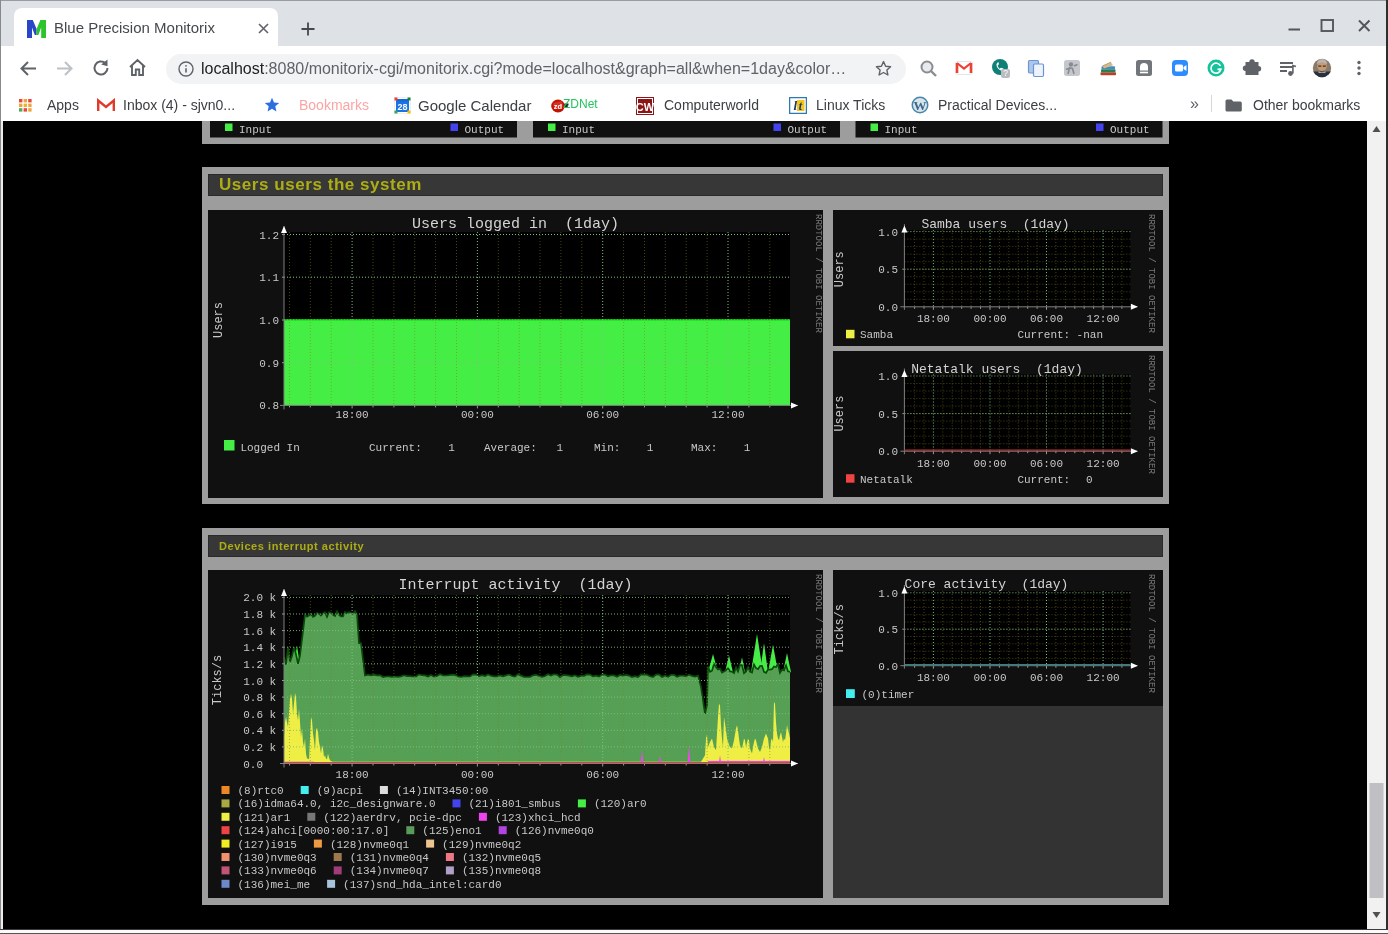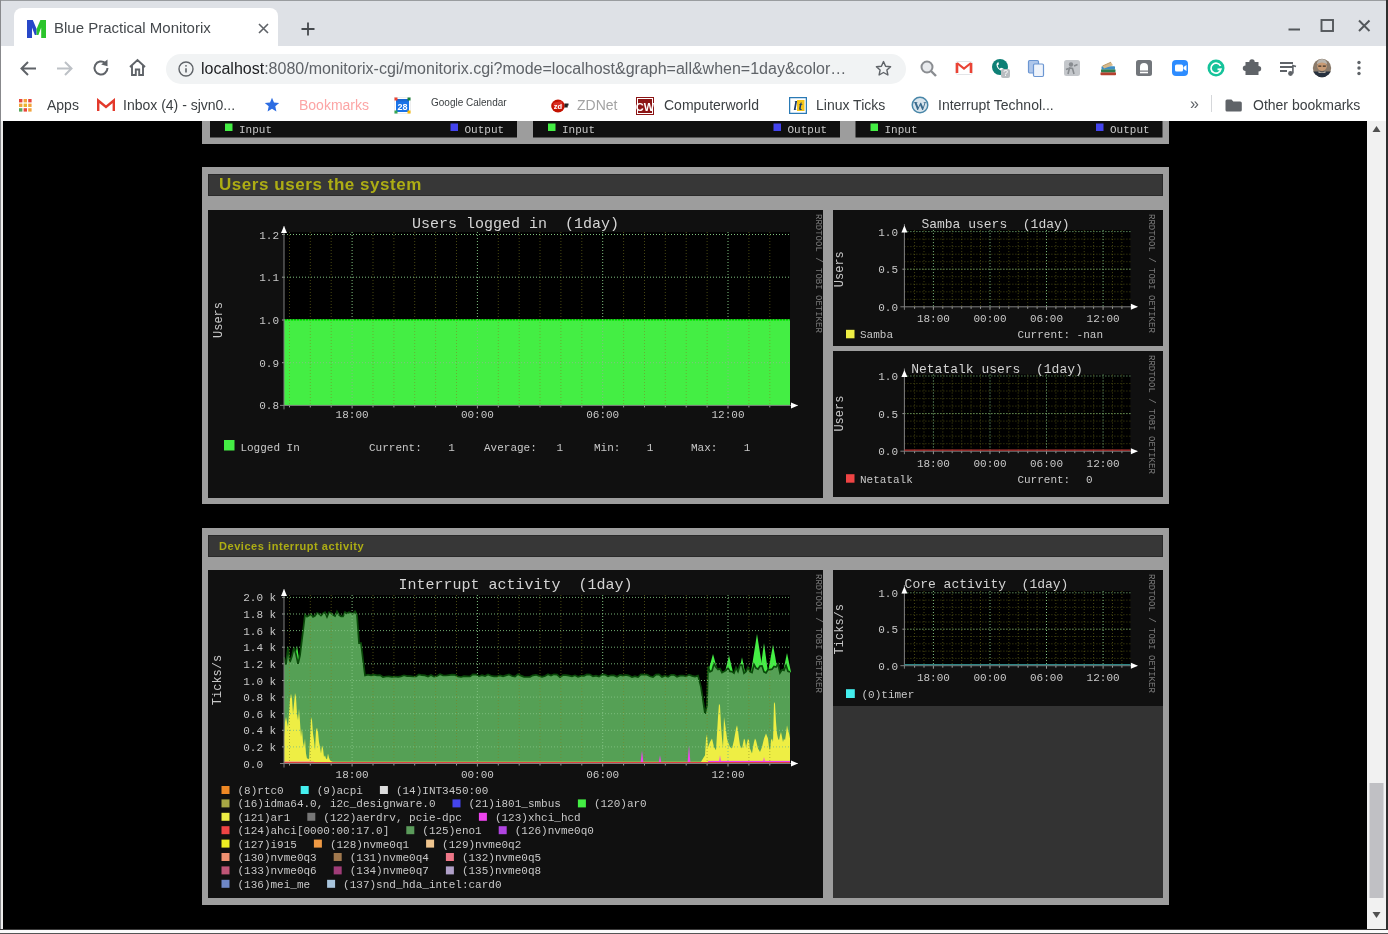--- a/index.html
+++ b/index.html
@@ -1,19 +1,19 @@
 <!DOCTYPE html>
 <html><head><meta charset="utf-8"><title>Blue Precision Monitorix</title><style>html,body{margin:0;padding:0;width:1388px;height:934px;overflow:hidden;background:#000;}body{font-family:"Liberation Sans",sans-serif;position:relative;}.abs{position:absolute;}</style></head><body>
 <div class="abs" style="left:0;top:0;width:1388px;height:46px;background:#dee1e6;border-top:1px solid #999c9f;box-sizing:border-box"></div>
 <div class="abs" style="left:14px;top:8px;width:264px;height:38px;background:#fff;border-radius:8px 8px 0 0"></div>
 <svg class="abs" style="left:26px;top:19px" width="21" height="20">
     <polygon points="1,19 1,1 6.8,1 10.6,10 10.6,16 8.8,16 6,8.5 6,19" fill="#2847c8"></polygon>
     <polygon points="10.6,10 14.4,1 20,1 20,19 15.2,19 15.2,8.5 12.4,16 10.6,16" fill="#2bc42b"></polygon>
   </svg>
-<div class="abs" style="left:54px;top:19px;font-size:15px;color:#45494d">Blue Practical Monitorix</div>
+<div class="abs" style="left:54px;top:19px;font-size:15px;color:#45494d">Blue Precision Monitorix</div>
 <svg class="abs" style="left:257px;top:22px" width="13" height="13">
     <path d="M2 2 L11 11 M11 2 L2 11" stroke="#5f6368" stroke-width="1.6"></path>
   </svg>
 <svg class="abs" style="left:300px;top:21px" width="16" height="16">
     <path d="M8 1.5 V14.5 M1.5 8 H14.5" stroke="#45494d" stroke-width="1.8"></path>
   </svg>
 <svg class="abs" style="left:1286px;top:17px" width="96" height="18">
     <path d="M2.5 12.5 H14" stroke="#53575b" stroke-width="2"></path>
     <rect x="35.5" y="3" width="11.5" height="11" fill="none" stroke="#53575b" stroke-width="1.9"></rect>
     <path d="M73 3.5 L83.5 14 M83.5 3.5 L73 14" stroke="#53575b" stroke-width="2"></path>
@@ -118,47 +118,47 @@
 <svg class="abs" style="left:394px;top:97px" width="17" height="17">
     <rect x="0.5" y="0.5" width="16" height="16" fill="#fff" stroke="#e0e0e0" stroke-width="0.5"></rect>
     <rect x="2" y="2" width="13" height="13" fill="#1a73e8"></rect>
     <rect x="2" y="2" width="13" height="2.4" fill="#1967d2"></rect>
     <text x="8.5" y="13" font-family="Liberation Sans" font-size="9" font-weight="bold" fill="#fff" text-anchor="middle">28</text>
     <rect x="0.5" y="0.5" width="3" height="3" fill="#ea4335"></rect>
     <rect x="13.5" y="13.5" width="3" height="3" fill="#fbbc04"></rect>
     <rect x="0.5" y="13.5" width="3" height="3" fill="#34a853"></rect>
     <rect x="13.5" y="0.5" width="3" height="3" fill="#188038"></rect>
   </svg>
-<div class="abs" style="left:431px;top:97px;font-size:10px;color:#3c4043">Google Calendar</div>
+<div class="abs" style="left:418px;top:97px;font-size:15px;color:#3c4043">Google Calendar</div>
 <svg class="abs" style="left:551px;top:98px" width="18" height="15">
     <ellipse cx="7" cy="8" rx="6.8" ry="6.5" fill="#c41200"></ellipse>
     <rect x="2.5" y="4" width="9" height="6" rx="1" fill="#d93025" transform="rotate(-12 7 7)"></rect>
     <text x="7" y="10.5" font-family="Liberation Sans" font-size="7.5" font-weight="bold" fill="#fff" text-anchor="middle">zd</text>
     <path d="M13.5 6.5 h4 M13.5 8.5 h3.2" stroke="#222" stroke-width="1.8"></path>
   </svg>
-<div class="abs" style="left:577px;top:97px;font-size:14px;color:#a3a3a3">ZDNet</div>
+<div class="abs" style="left:563px;top:97px;font-size:12px;color:#22c55e">ZDNet</div>
 <svg class="abs" style="left:636px;top:97px" width="18" height="18">
     <rect x="0" y="0" width="18" height="18" fill="#8c1515"></rect>
     <rect x="1.5" y="1.5" width="15" height="15" fill="none" stroke="#fff" stroke-width="1"></rect>
     <text x="9" y="13.5" font-family="Liberation Sans" font-size="11" font-weight="bold" fill="#fff" text-anchor="middle">CW</text>
   </svg>
 <div class="abs" style="left:664px;top:97px;font-size:14px;color:#3c4043">Computerworld</div>
 <svg class="abs" style="left:789px;top:97px" width="18" height="17">
     <rect x="0.5" y="0.5" width="17" height="16" fill="#fff" stroke="#2a7ab5" stroke-width="1.5"></rect>
     <text x="4.5" y="13" font-family="Liberation Serif" font-size="13" font-weight="bold" font-style="italic" fill="#1a3a6b">l</text>
     <rect x="8" y="3" width="7.5" height="11" fill="#f5c518"></rect>
     <text x="11.5" y="12.5" font-family="Liberation Serif" font-size="12" font-weight="bold" font-style="italic" fill="#1a3a6b" text-anchor="middle">t</text>
   </svg>
 <div class="abs" style="left:816px;top:97px;font-size:14px;color:#3c4043">Linux Ticks</div>
 <svg class="abs" style="left:911px;top:96px" width="18" height="18">
     <circle cx="9" cy="9" r="8.5" fill="#4886a8"></circle>
     <circle cx="9" cy="9" r="7" fill="#d8e4ec"></circle>
     <text x="9" y="13.6" font-family="Liberation Serif" font-size="13" font-weight="bold" fill="#3a6a8c" text-anchor="middle">W</text>
   </svg>
-<div class="abs" style="left:938px;top:97px;font-size:14px;color:#3c4043">Interrupt Technol...</div>
+<div class="abs" style="left:938px;top:97px;font-size:14px;color:#3c4043">Practical Devices...</div>
 <div class="abs" style="left:1190px;top:95px;font-size:16px;color:#5f6368">»</div>
 <div class="abs" style="left:1211px;top:95px;width:1px;height:17px;background:#d5d7da"></div>
 <svg class="abs" style="left:1225px;top:99px" width="17" height="13">
     <path d="M0.5 2 a1.5 1.5 0 0 1 1.5-1.5 h4.5 l1.8 2 h7 a1.5 1.5 0 0 1 1.5 1.5 v7 a1.5 1.5 0 0 1-1.5 1.5 h-13.3 a1.5 1.5 0 0 1-1.5-1.5 Z" fill="#5f6368"></path>
   </svg>
 <div class="abs" style="left:1253px;top:97px;font-size:14px;color:#3c4043">Other bookmarks</div>
 <div class="abs" style="left:0;top:121px;width:1367px;height:808px;background:#000"></div>
 <div class="abs" style="left:202px;top:121px;width:967px;height:23px;background:#9d9d9d"></div>
 <svg class="abs" style="left:202px;top:121px" width="967" height="23">
     <rect x="0" y="0" width="967" height="16.5" fill="#9d9d9d"></rect>

